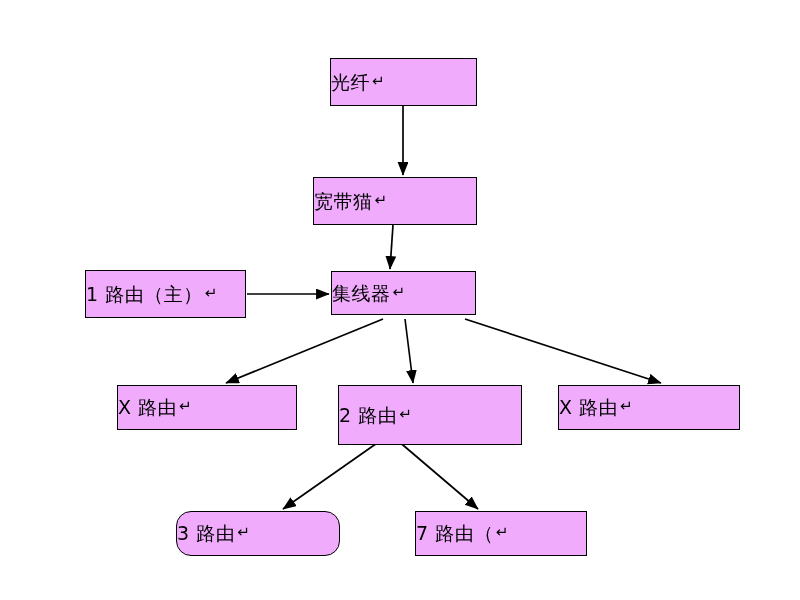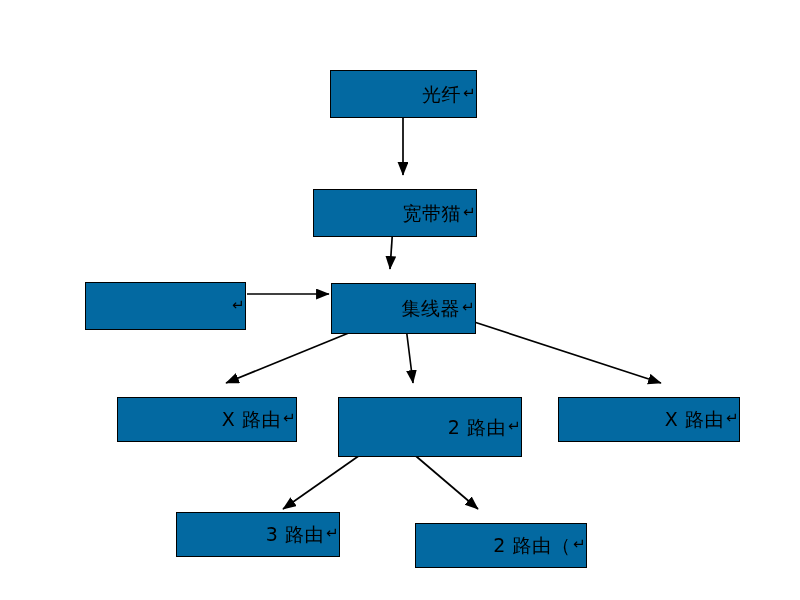--- a/index.html
+++ b/index.html
@@ -20,50 +20,49 @@
     left: 0;
     top: 0;
     width: 800px;
     height: 600px;
     pointer-events: none;
   }
   .node {
     position: absolute;
     box-sizing: border-box;
     border: 1.5px solid #000000;
-    background: #0369a1;
+    background: #f0abfc;
     display: flex;
     align-items: center;
-    justify-content: flex-end;
+    justify-content: flex-start;
     color: #000000;
     font-size: 19px;
     line-height: 1;
     white-space: nowrap;
     letter-spacing: 0.5px;
-    margin-top: 12px;
   }
   .node .label {
     display: inline-block;
   }
   .pilcrow {
     font-size: 15px;
     color: #000000;
     padding-left: 2px;
     position: relative;
     top: -1px;
   }
   
   #node-fiber      { left: 330px; top: 58px;  width: 147px; height: 48px; }
   #node-modem      { left: 313px; top: 177px; width: 164px; height: 48px; }
   #node-router1    { left: 85px;  top: 270px; width: 161px; height: 48px; }
-  #node-hub        { left: 331px; top: 271px; width: 145px; height: 51px; }
+  #node-hub        { left: 331px; top: 271px; width: 145px; height: 44px; }
   #node-routerx-l  { left: 117px; top: 385px; width: 180px; height: 45px; }
   #node-router2    { left: 338px; top: 385px; width: 184px; height: 60px; }
   #node-routerx-r  { left: 558px; top: 385px; width: 182px; height: 45px; }
-  #node-router3    { left: 176px; top: 500px; width: 164px; height: 45px; }
+  #node-router3    { left: 176px; top: 511px; width: 164px; height: 45px; border-radius: 15px; }
   #node-router4    { left: 415px; top: 511px; width: 172px; height: 45px; }
 </style>
 </head>
 <body>
 
 <div id="canvas">
 
   <svg id="arrow-layer" viewBox="0 0 800 600" width="800" height="600" xmlns="http://www.w3.org/2000/svg">
     <defs>
       <marker id="arrowhead" markerWidth="9" markerHeight="9" refX="7.6" refY="3.2" orient="auto" markerUnits="strokeWidth">
@@ -86,20 +85,21 @@
     <span class="label">光纤</span>
       <span class="pilcrow">↵</span>
   </div>
 
   <div class="node" id="node-modem">
     <span class="label">宽带猫</span>
       <span class="pilcrow">↵</span>
   </div>
 
   <div class="node" id="node-router1">
+    <span class="label">1 路由（主）</span>
       <span class="pilcrow">↵</span>
   </div>
 
   <div class="node" id="node-hub">
     <span class="label">集线器</span>
       <span class="pilcrow">↵</span>
   </div>
 
   <div class="node" id="node-routerx-l">
     <span class="label">X 路由</span>
@@ -115,17 +115,17 @@
     <span class="label">X 路由</span>
       <span class="pilcrow">↵</span>
   </div>
 
   <div class="node" id="node-router3">
     <span class="label">3 路由</span>
       <span class="pilcrow">↵</span>
   </div>
 
   <div class="node" id="node-router4">
-    <span class="label">2 路由（</span>
+    <span class="label">7 路由（</span>
       <span class="pilcrow">↵</span>
   </div>
 
 </div>
 
 </body></html>

